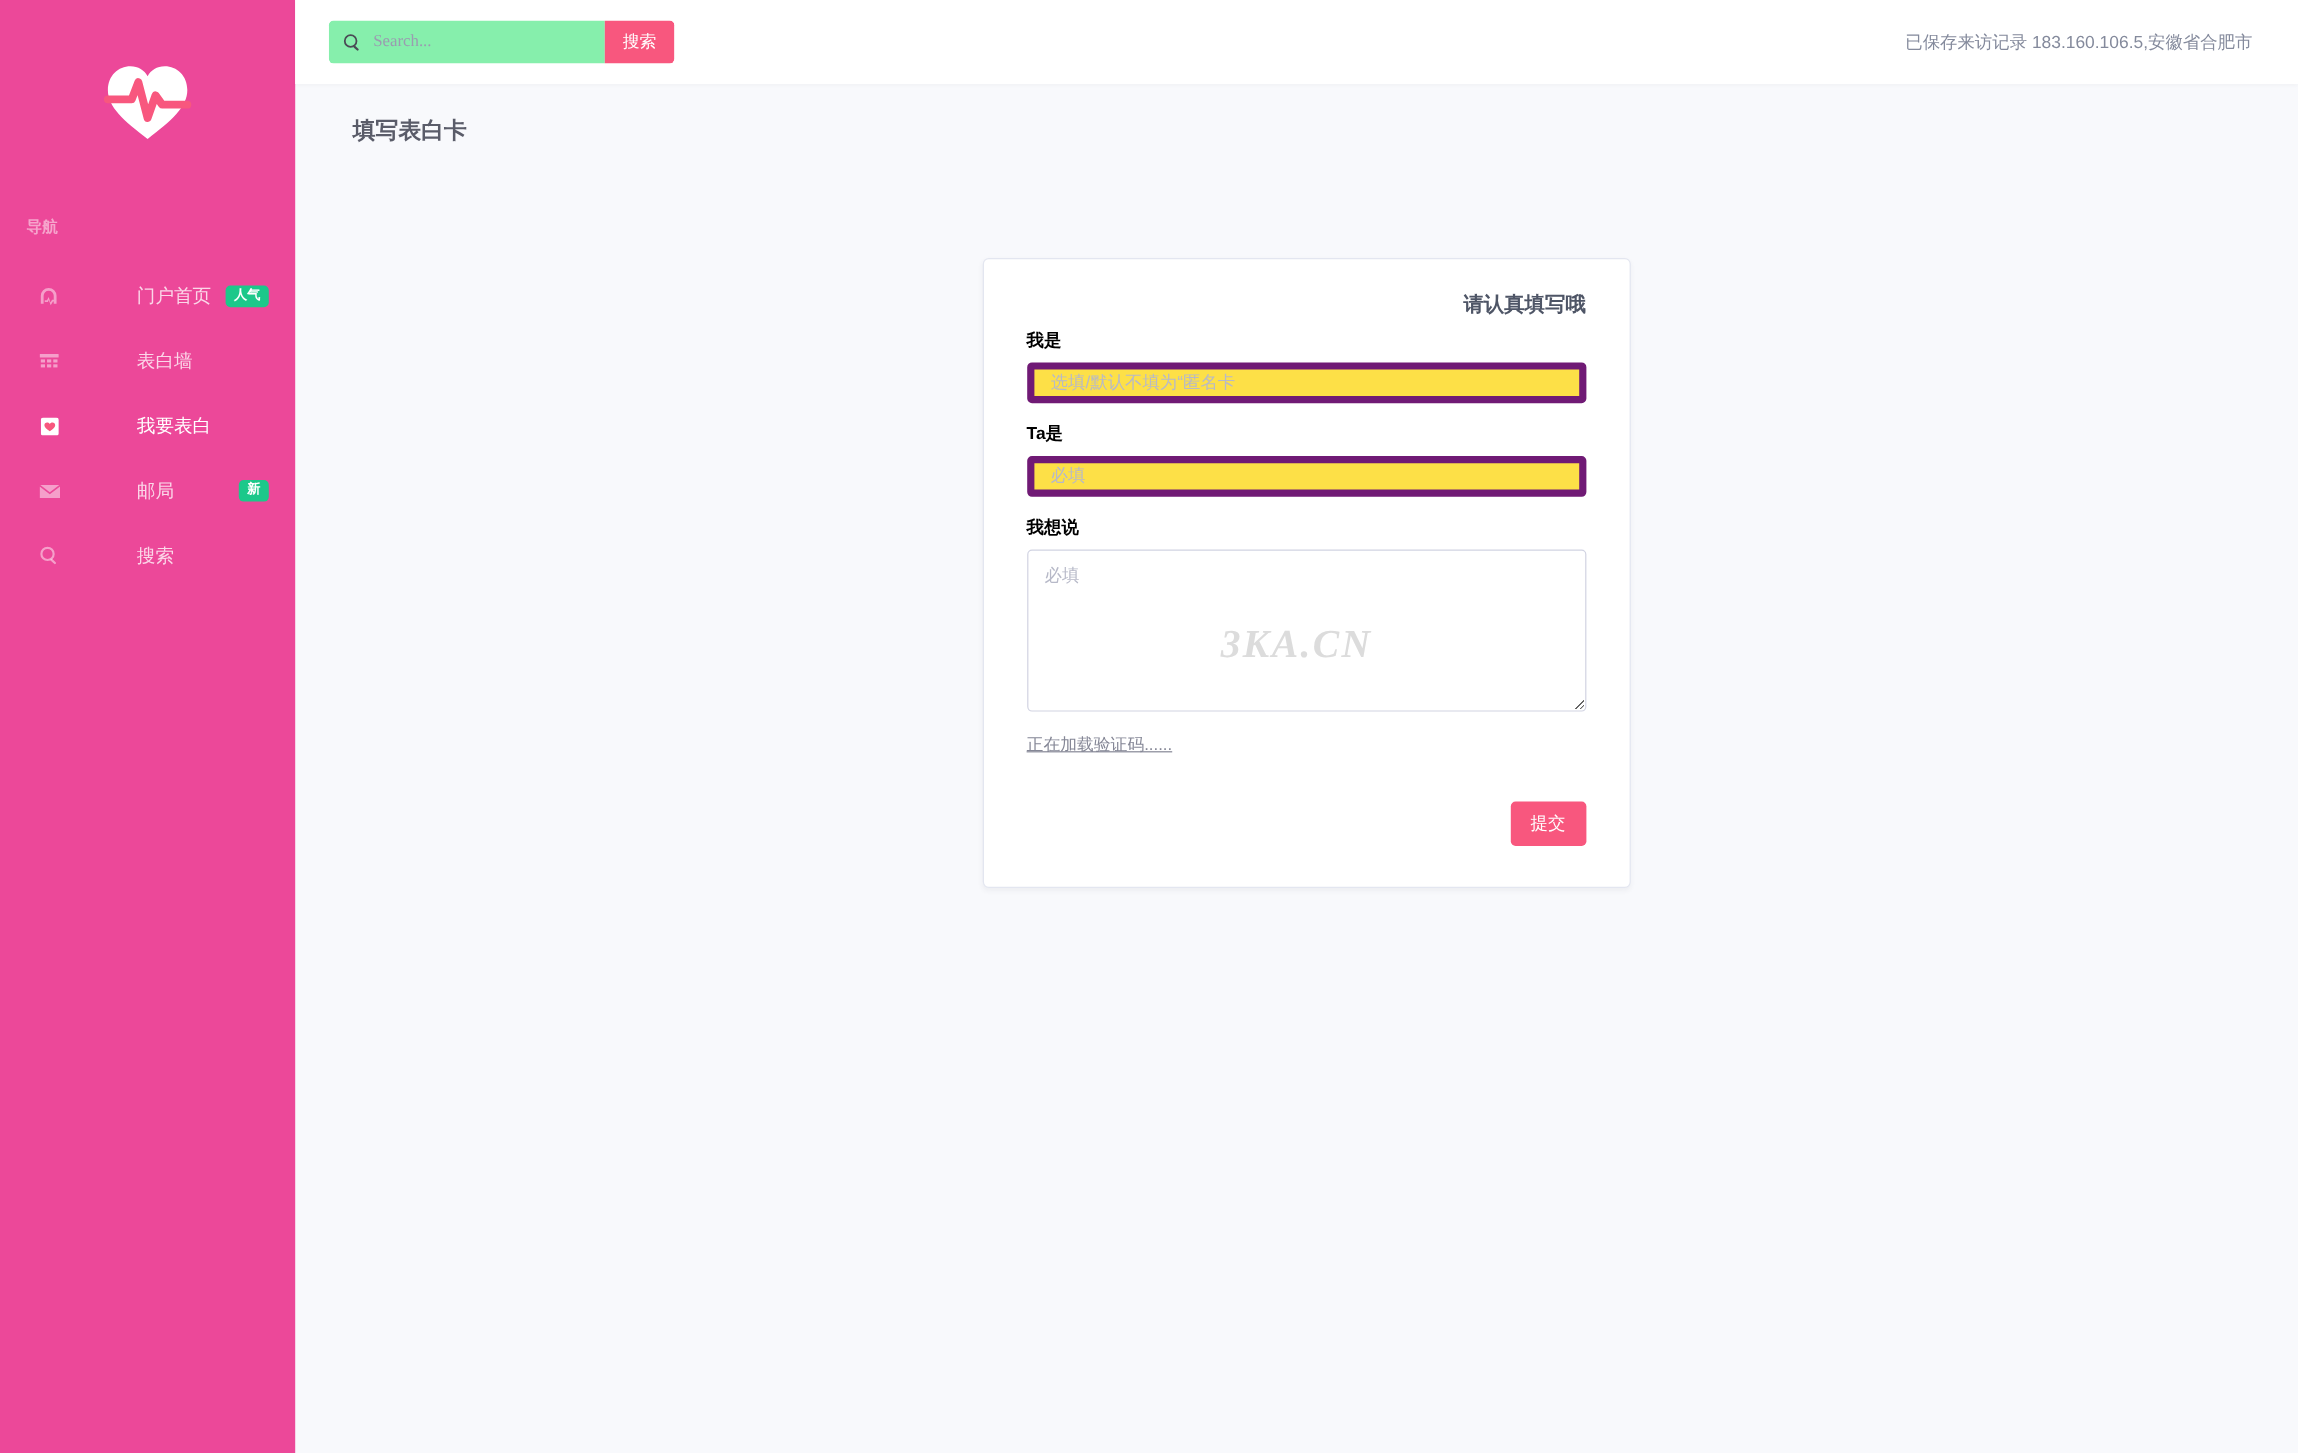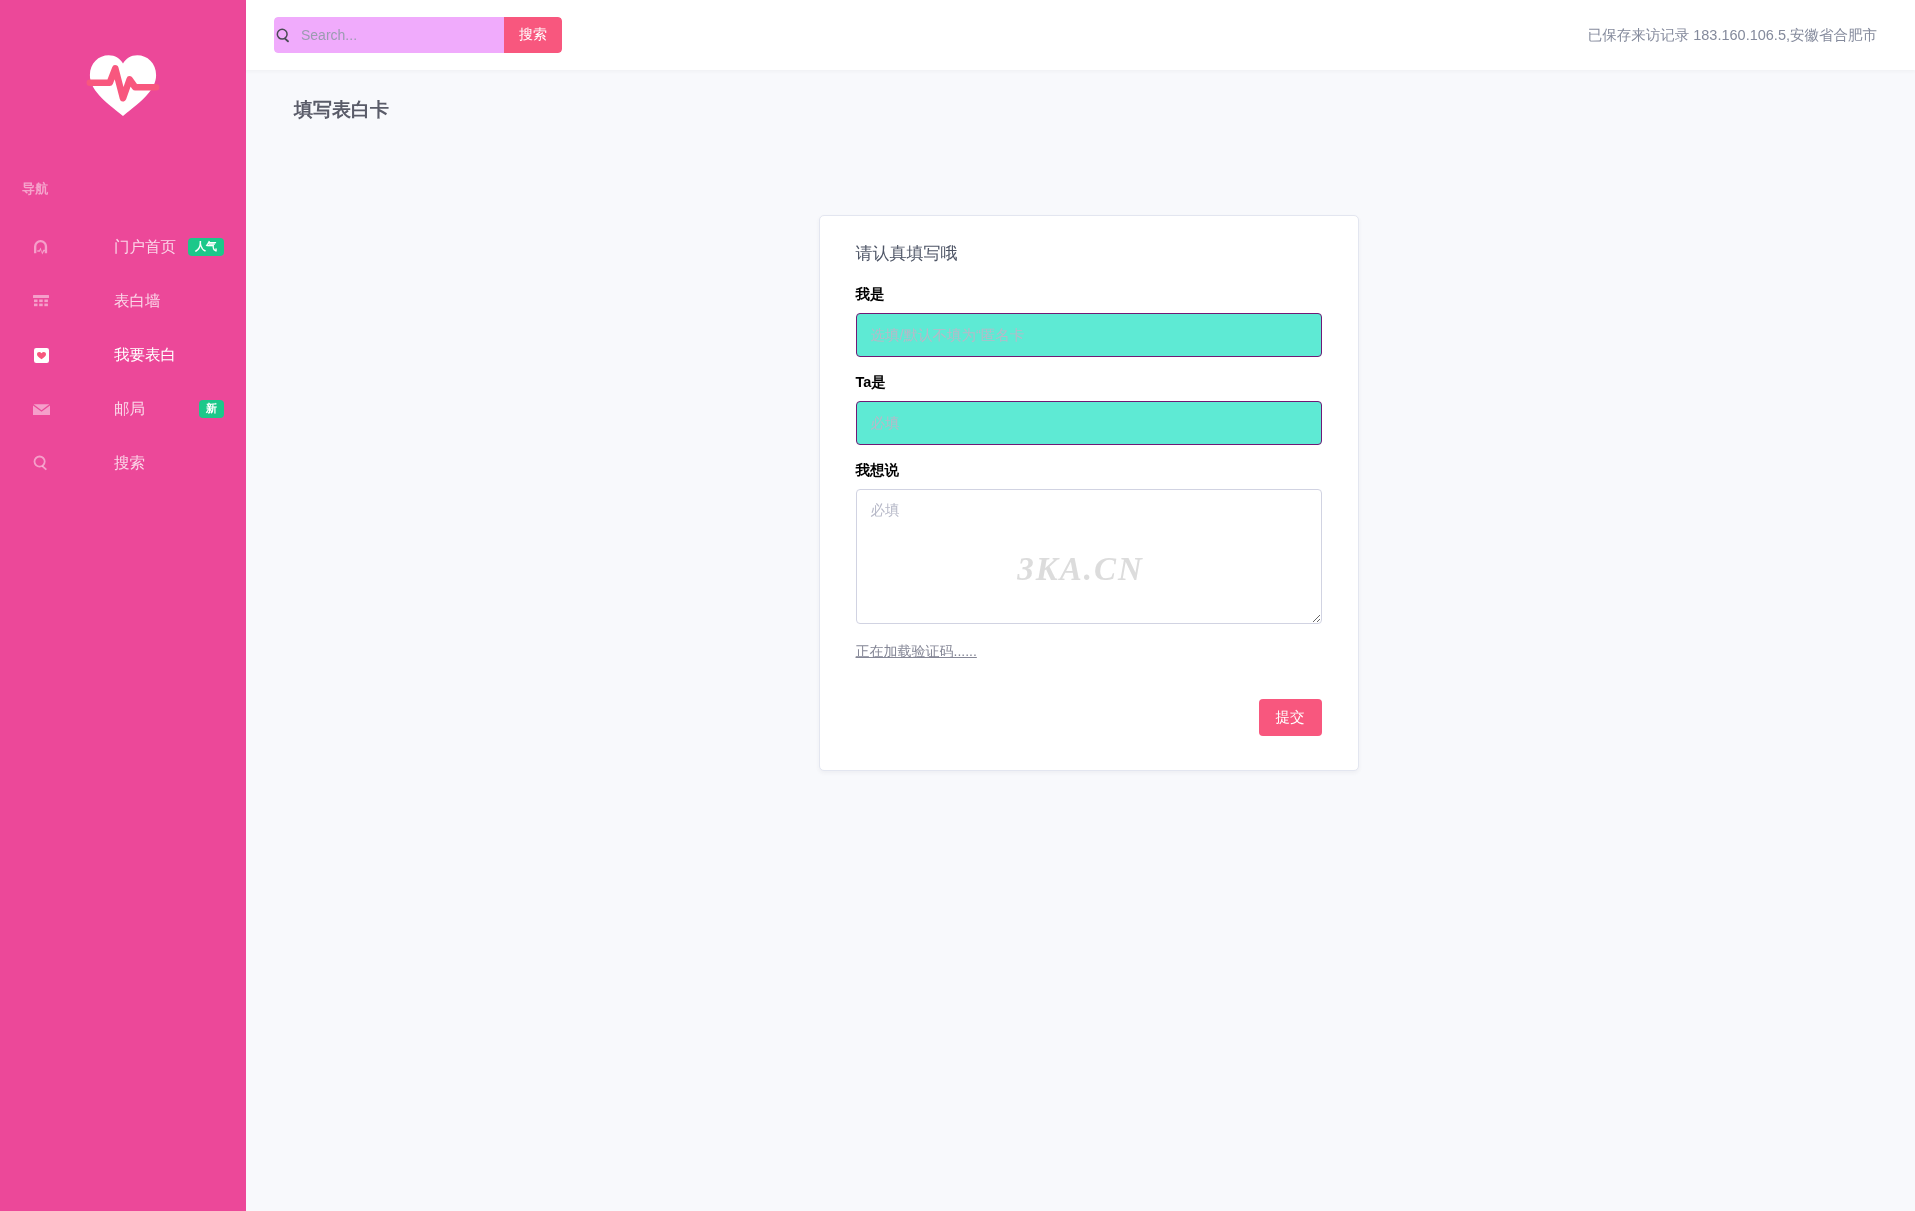--- a/index.html
+++ b/index.html
@@ -137,25 +137,26 @@
     align-items: stretch;
     height: 36px;
     width: 288px;
     border-radius: 4px;
     overflow: hidden;
     margin-left: 0;
   }
 
   .search-field {
     flex: 1;
-    background: #f0abfc;
-    display: flex;
-    align-items: center;
-    padding-left: 2px;
+    background: #86efac;
+    display: flex;
+    align-items: center;
+    padding-left: 12px;
     border-radius: 4px 0 0 4px;
+    font-family: Liberation Serif, serif;
   }
 
   .search-icon {
     color: #4a4b55;
     display: flex;
     align-items: center;
     margin-right: 10px;
   }
   .search-icon svg { display: block; }
 
@@ -229,48 +230,48 @@
     font-weight: 700;
     padding: 17px 10px;
     letter-spacing: 1px;
   }
 
   .card-body {
     padding: 26px 36px 34px 36px;
   }
 
   .form-title {
-    text-align: left;
+    text-align: right;
     font-size: 17px;
-    font-weight: 400;
+    font-weight: 700;
     color: #4e5566;
-    margin-bottom: 20px;
+    margin-bottom: 9px;
   }
 
   .field { margin-bottom: 16px; }
 
   .field-label {
     display: block;
     font-size: 14.5px;
     font-weight: 700;
     color: #000000;
     margin-bottom: 9px;
   }
 
   .text-input {
     width: 100%;
-    height: 44px;
-    border: 1px solid #701a75;
+    height: 34px;
+    border: 6px solid #701a75;
     border-radius: 4px;
     padding: 0 14px;
     font-family: inherit;
     font-size: 14.5px;
     color: #6e707e;
     outline: none;
-    background: #5eead4;
+    background: #fde047;
   }
   .text-input::placeholder { color: #b7b9c8; }
 
   
   .upload-row {
     position: relative;
     width: 100%;
   }
 
   .file-overlay {

